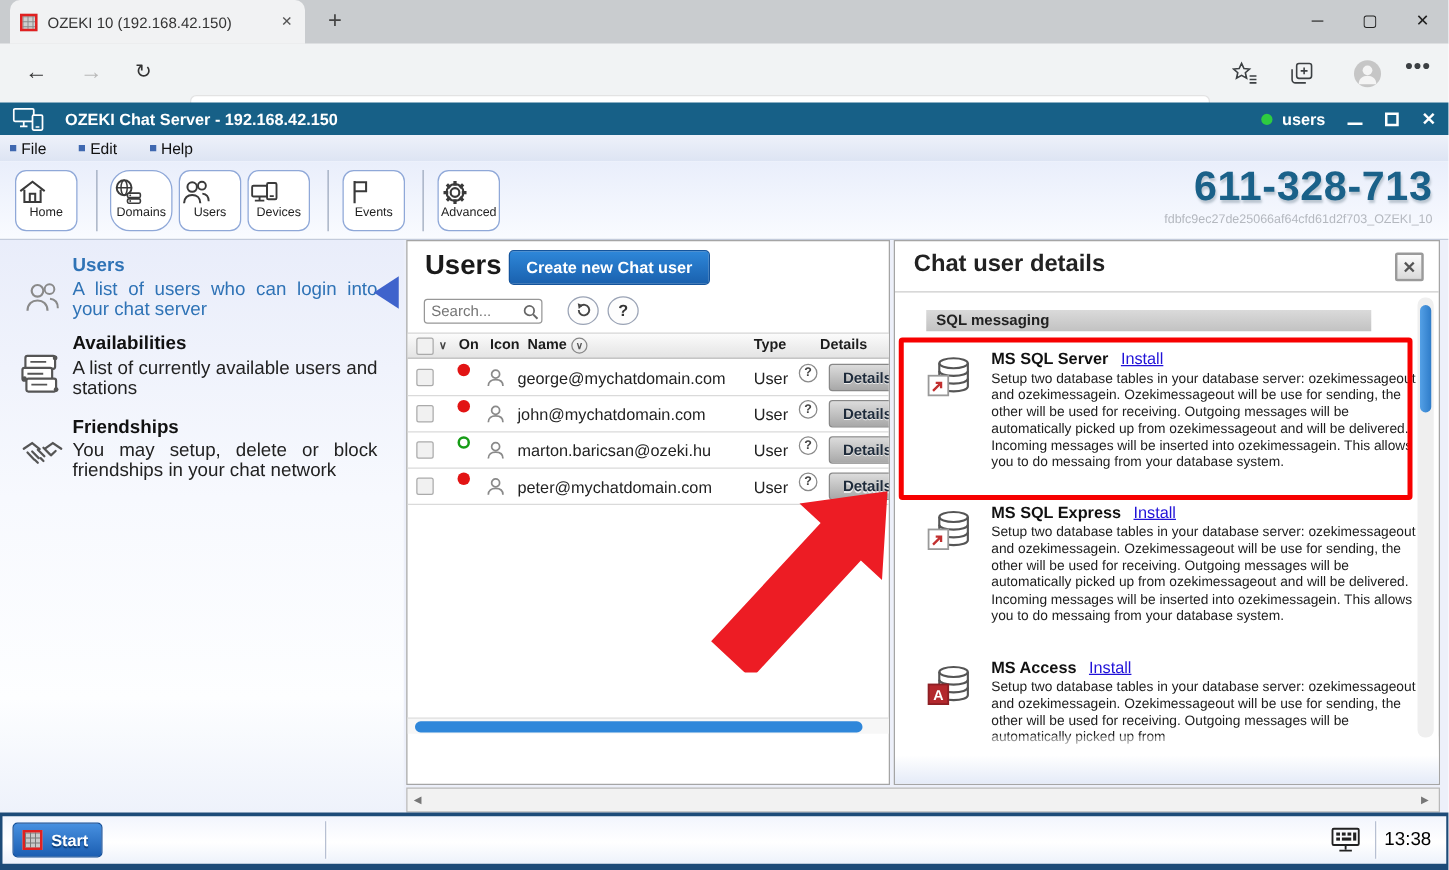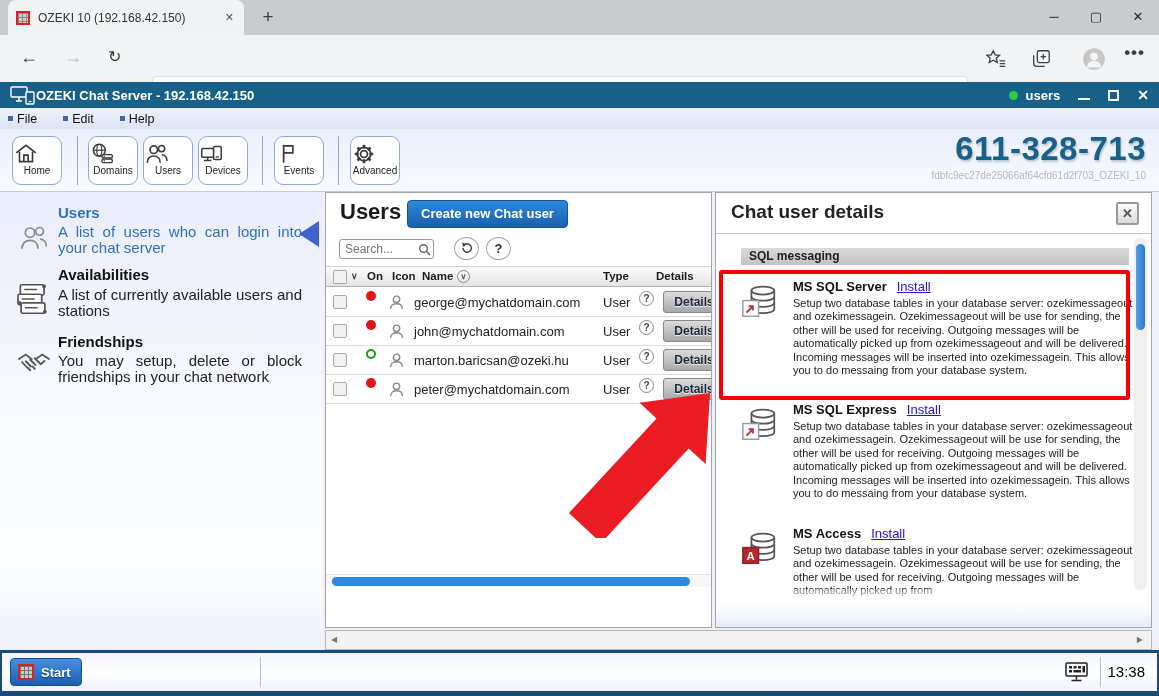--- a/index.html
+++ b/index.html
@@ -20,21 +20,21 @@
 .urlbox { position:absolute; left:152px; top:41px; width:816px; height:33px; background:#fff; border:1px solid #e3e3e3; border-radius:5px; display:flex; align-items:center; padding:0 12px; gap:10px; }
 .urltext { font-size:13.5px; color:#5f6368; white-space:nowrap; overflow:hidden; flex:1; }
 .urltext .host { color:#1b1b1b; }
 .edgeico { position:absolute; top:13px; width:22px; height:22px; }
 .profileico { position:absolute; top:11px; }
 .ellipsis { position:absolute; top:8px; font-size:17px; font-weight:bold; color:#3c4043; letter-spacing:1px; }
 
 
 .apptitle { position:absolute; left:0; top:82px; width:1159px; height:26px; background:#176087; display:flex; align-items:center; }
 .apptitle .logo { margin-left:10px; }
-.apptitle .txt { color:#fff; font-weight:bold; font-size:13px; margin-left:0; }
+.apptitle .txt { color:#fff; font-weight:bold; font-size:13px; margin-left:16px; }
 .apptitle .right { position:absolute; right:10px; display:flex; align-items:center; gap:18px; }
 .greendot { width:9px; height:9px; border-radius:50%; background:#2ecc40; display:inline-block; }
 .adminname { color:#fff; font-weight:bold; font-size:13px; margin-left:-10px; }
 .t-min { width:12px; height:2px; background:#fff; margin-top:8px; }
 .t-max { width:11px; height:11px; border:2px solid #fff; }
 .t-close { color:#fff; font-size:14px; font-weight:bold; line-height:14px; }
 
 
 .menubar { position:absolute; left:0; top:108px; width:1159px; height:21px; background:linear-gradient(#eef1fa,#dde4f3); display:flex; align-items:center; gap:26px; padding-left:8px; }
 .menuitem { font-size:12.5px; color:#111; display:flex; align-items:center; gap:4px; }
@@ -79,21 +79,21 @@
 .hsctrack { position:absolute; left:0; top:381px; width:387px; height:13px; background:#f7f7f7; border-top:1px solid #e0e0e0; }
 .hscthumb { position:absolute; left:6px; top:2px; width:358px; height:9px; background:#2f87da; border-radius:5px; }
 .upfooter { position:absolute; left:0; top:394px; width:387px; height:42px; background:linear-gradient(#f3f6fc,#dce3f2); border-top:1px solid #b9b9b9; }
 .delbtn { position:absolute; left:18px; top:8px; width:75px; height:26px; background:linear-gradient(#b9b9b9,#8f8f8f); border:1px solid #7d7d7d; border-radius:3px; color:#fff; font-weight:bold; font-size:13px; text-shadow:0 -1px 0 #777; font-family:"Liberation Sans",sans-serif; }
 .seltext { position:absolute; left:105px; top:13px; font-size:13px; color:#111; }
 
 .detailspanel { position:absolute; left:715px; top:0; width:437px; height:436px; background:#fff; border:1px solid #a5a5a5; overflow:hidden; }
 .dp-title { position:absolute; left:15px; top:8px; font-size:19px; font-weight:bold; color:#222; }
 .dp-close { position:absolute; right:12px; top:9px; width:23px; height:23px; background:linear-gradient(#fcfcfc,#dadada); border:2px solid #9a9a9a; border-radius:2px; font-size:13px; font-weight:bold; color:#555; text-align:center; line-height:19px; }
 .dp-divider { position:absolute; left:0; top:40px; width:437px; height:1px; background:#ccc; }
-.sectionbar { position:absolute; left:25px; top:55px; width:388px; height:17px; background:linear-gradient(#dadada,#c2c2c2); font-size:12px; font-weight:bold; color:#222; line-height:17px; padding-left:8px; }
+.sectionbar { position:absolute; left:25px; top:55px; width:356px; height:17px; background:linear-gradient(#dadada,#c2c2c2); font-size:12px; font-weight:bold; color:#222; line-height:17px; padding-left:8px; }
 .redbox { position:absolute; left:3px; top:77px; width:411px; height:130px; border:4px solid #f70000; border-radius:3px; z-index:4; }
 .entry-title { position:absolute; left:77px; font-size:13px; font-weight:bold; color:#111; }
 .install { font-weight:normal; color:#2012d8; text-decoration:underline; margin-left:10px; font-size:13px; }
 .entry-desc { position:absolute; left:77px; width:340px; font-size:11px; color:#1c1c1c; line-height:13.4px; }
 .dbicon { position:absolute; left:24px; }
 .vsctrack { position:absolute; right:4px; top:45px; width:13px; height:352px; background:#efefef; border-radius:6px; z-index:6; }
 .vscthumb { position:absolute; left:2px; top:6px; width:9px; height:86px; background:linear-gradient(90deg,#54a0e6,#2e7cc9); border-radius:5px; }
 .dpfooter { position:absolute; left:0; top:396px; width:437px; height:40px; background:linear-gradient(rgba(255,255,255,0.35), #ffffff 38%, #e2e9f7 100%); z-index:5; }
 
 .hstrip { position:absolute; left:325px; top:438px; width:827px; height:20px; background:#f2f2f2; border:1px solid #b9b9b9; }
@@ -197,21 +197,21 @@
   </div>
 
   <div class="toolbar">
     <div class="tbtn" style="left:12px;">
       <svg width="26" height="26" viewBox="0 0 24 24">
           <path d="M3 11 L12 4 L21 11 M6 10 V19 H18 V10 M10 19 V13 H14 V19" fill="none" stroke="#3a3a3a" stroke-width="1.5"></path>
         </svg>
       <span class="lbl">Home</span>
     </div>
     <div class="tsep" style="left:77px;"></div>
-    <div class="tbtn" style="left:88px;">
+    <div class="tbtn" style="left:88px;border-radius:16px;">
       <svg width="26" height="26" viewBox="0 0 24 24">
           <circle cx="9.5" cy="8.5" r="5.5" fill="none" stroke="#3a3a3a" stroke-width="1.4"></circle>
           <ellipse cx="9.5" cy="8.5" rx="2.3" ry="5.5" fill="none" stroke="#3a3a3a" stroke-width="1.1"></ellipse>
           <path d="M4 8.5 h11" stroke="#3a3a3a" stroke-width="1.1"></path>
           <rect x="12" y="12.5" width="9.5" height="3.2" rx="1" fill="#fff" stroke="#3a3a3a" stroke-width="1.2"></rect>
           <rect x="12" y="16.7" width="9.5" height="3.2" rx="1" fill="#fff" stroke="#3a3a3a" stroke-width="1.2"></rect>
           <circle cx="14" cy="14.1" r="0.7" fill="#3a3a3a"></circle>
           <circle cx="14" cy="18.3" r="0.7" fill="#3a3a3a"></circle>
         </svg>
       <span class="lbl">Domains</span>

